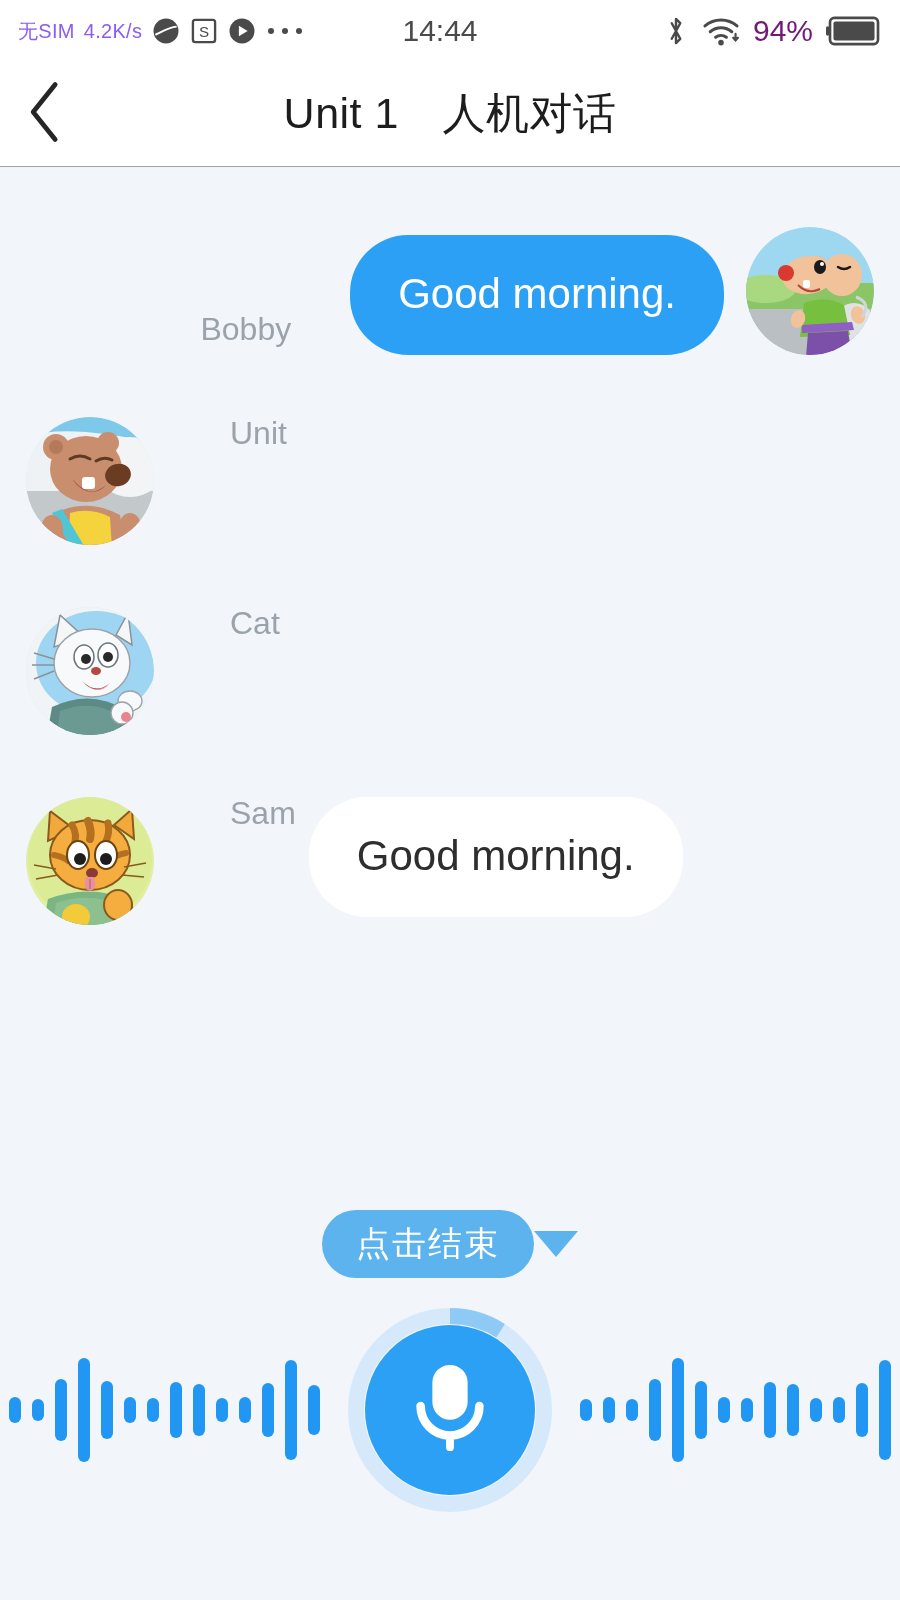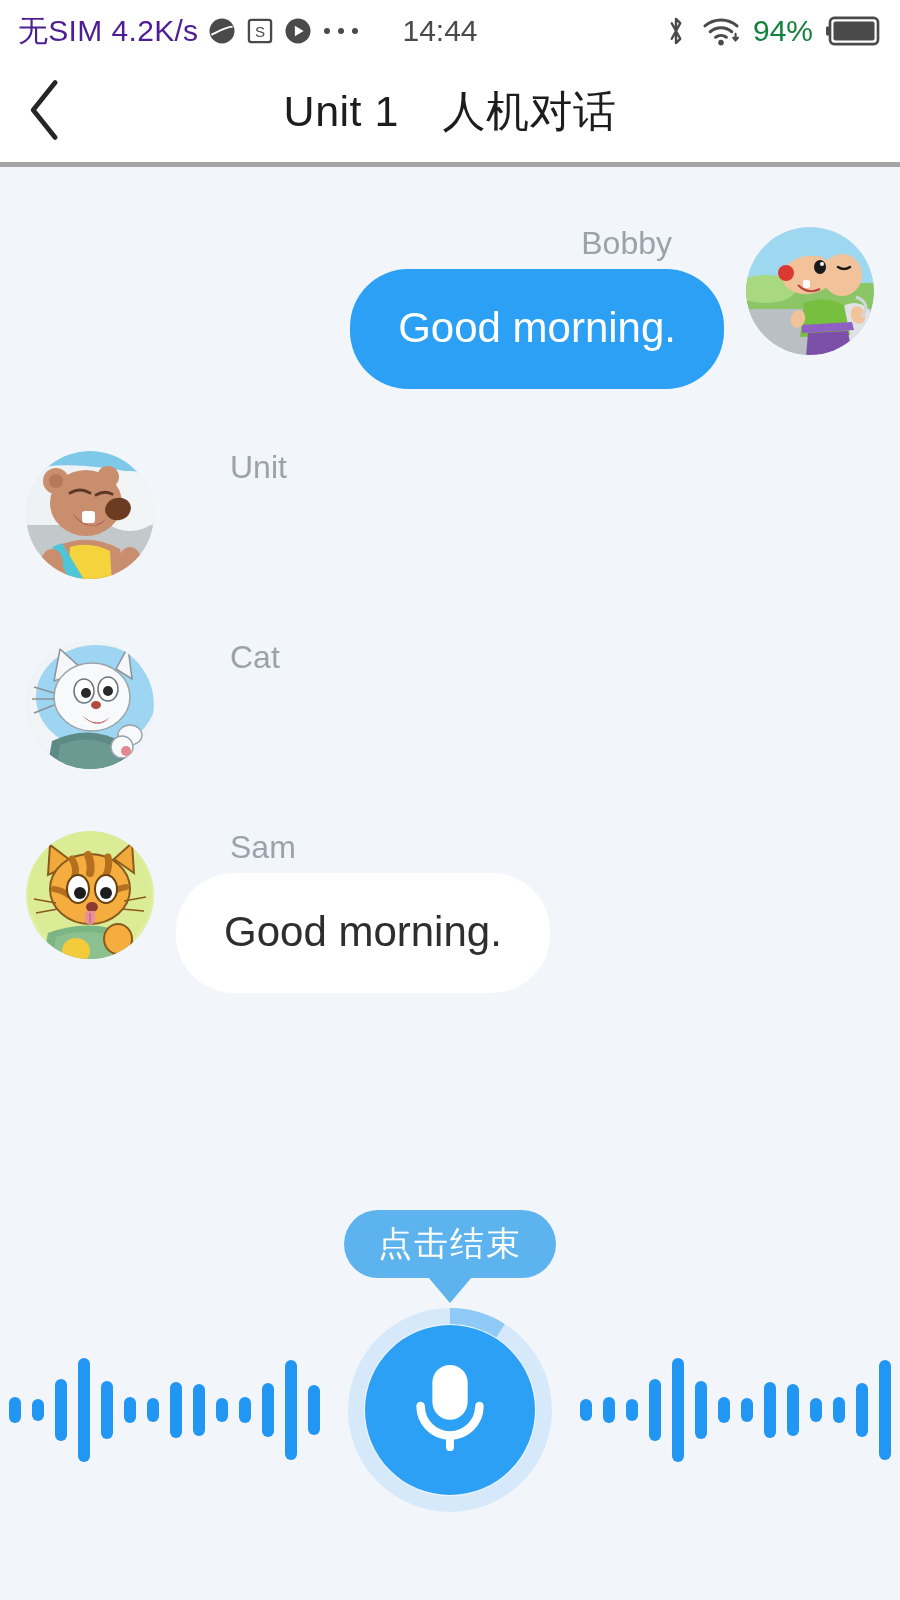--- a/index.html
+++ b/index.html
@@ -11,39 +11,39 @@
     position:relative;
   }
 
   
   .statusbar{
     height:62px; background:#ffffff; width:100%;
     display:flex; align-items:center; position:relative;
     padding:0 18px;
   }
   .sb-left{ display:flex; align-items:center; gap:9px; }
-  .sb-text{ font-size:30px; color:#4c1d95; letter-spacing:.3px; white-space:nowrap;}
+  .sb-text{ font-size:20px; color:#8b5cf6; letter-spacing:.3px; white-space:nowrap;}
   .sb-icon{ display:inline-flex; align-items:center; justify-content:center;}
   .sb-time{
     position:absolute; left:0; right:0; top:0; bottom:0;
     display:flex; align-items:center; justify-content:center;
     font-size:30px; color:#4a4a4a; pointer-events:none;
     transform:translateX(-10px);
   }
   .sb-right{
     margin-left:auto; display:flex; align-items:center; gap:13px;
     position:relative; z-index:2;
   }
-  .sb-batt-text{ font-size:30px; color:#15803d; }
+  .sb-batt-text{ font-size:30px; color:#701a75; }
 
   
   .header{
     height:105px; background:#ffffff; width:100%;
     display:flex; align-items:center; position:relative;
-    border-bottom:5px solid #a3a3a3;
+    border-bottom:1px solid #a3a3a3;
   }
   .back-btn{
     width:92px; height:105px; display:flex;
     align-items:center; justify-content:center;
   }
   .header-title{
     position:absolute; left:0; right:0; text-align:center;
     font-size:43px; color:#1d1d1d; font-weight:400;
     letter-spacing:.5px; pointer-events:none;
   }
@@ -57,21 +57,21 @@
   .msg-row{ display:flex; width:100%; padding:0 26px; margin-bottom:62px; }
   .msg-row.right{ justify-content:flex-end; }
 
   .avatar{
     width:128px; height:128px; border-radius:50%;
     flex:0 0 128px; overflow:hidden; position:relative;
     background:#dfe9f2;
   }
   .avatar svg{ display:block; width:128px; height:128px; }
 
-  .msg-col{ display:flex; flex-direction:column; }
+  .msg-col{ display:flex; flex-direction:row;gap:7px; }
   .msg-col.left{ align-items:flex-start; margin-left:22px; }
   .msg-col.right{ align-items:flex-end; margin-right:22px; }
 
   .speaker{
     font-size:32px; color:#9aa3ab; margin-bottom:10px;
     padding:0 6px; line-height:1;
   }
   .msg-col.left .speaker{ margin-left:48px; }
   .msg-col.right .speaker{ margin-right:46px; }
 
@@ -81,21 +81,21 @@
     background:#ffffff; max-width:700px; white-space:nowrap;
   }
   .bubble.self{ background:#2ba0f5; color:#ffffff; }
 
   
   .recorder{
     position:absolute; left:0; right:0; bottom:0; height:400px;
   }
   .tooltip-wrap{
     position:absolute; left:50%; transform:translateX(-50%);
-    top:10px; display:flex; flex-direction:column; align-items:center;
+    top:10px; display:flex; flex-direction:row; align-items:center;
   }
   .tooltip{
     background:#5cb3ee; color:#ffffff; font-size:34px;
     padding:16px 34px 18px 34px; border-radius:34px;
     letter-spacing:2px; line-height:1;
   }
   .tooltip-arrow{
     width:0; height:0; margin-top:-1px;
     border-left:22px solid transparent;
     border-right:22px solid transparent;

